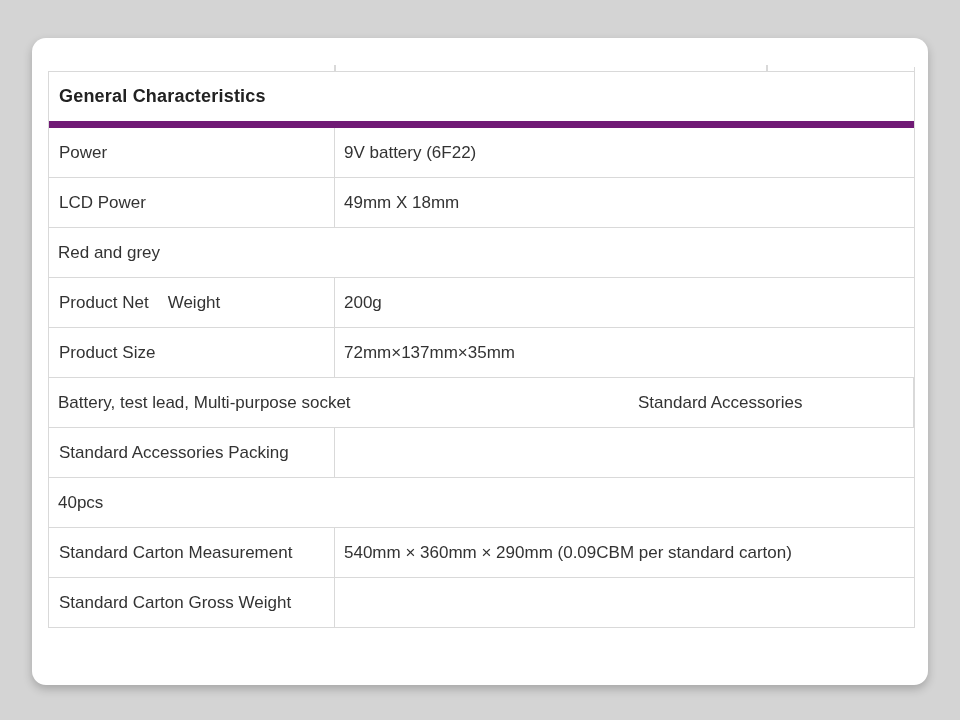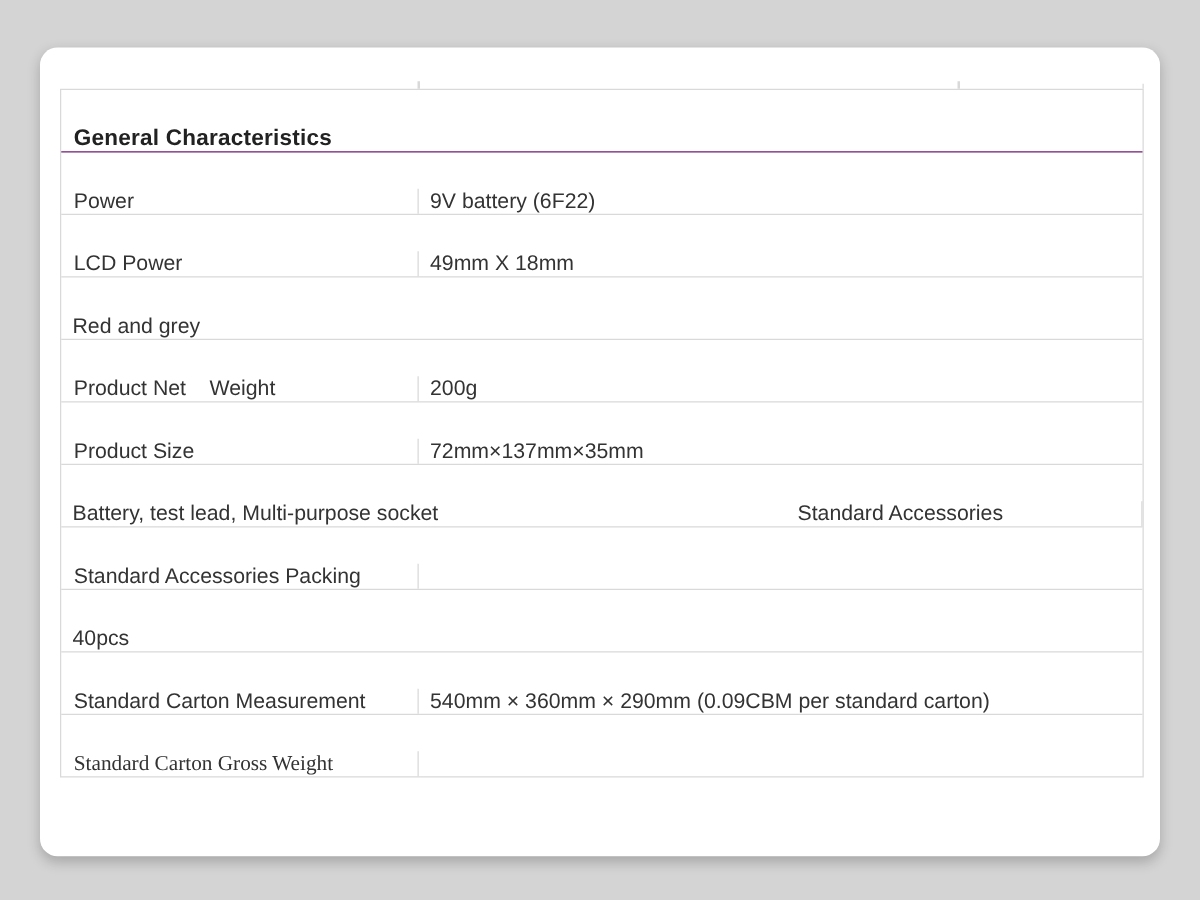--- a/index.html
+++ b/index.html
@@ -39,39 +39,37 @@
     height: 6px;
     top: -7px;
     background: #d9d9d9;
   }
   .tick-a { left: 285px; }
   .tick-b { left: 717px; }
   .tick-right { left: auto; right: -1px; width: 1px; height: 4px; top: -5px; }
   .table-header {
     height: 49px;
     display: flex;
-    align-items: flex-end;
+    align-items: center;
     padding-left: 10px;
-    border-bottom: 1px solid #701a75;
+    border-bottom: 7px solid #701a75;
   }
   .table-header span {
     font-size: 18px;
     font-weight: bold;
     color: #222222;
     letter-spacing: 0.2px;
   }
   .spec-row {
     display: flex;
     height: 49px;
     border-bottom: 1px solid #d9d9d9;
-    align-items: flex-end;
   }
   .spec-row:last-child {
     border-bottom: none;
-    font-family: Liberation Serif, serif;
   }
   .cell {
     display: flex;
     align-items: center;
     font-size: 17px;
     color: #333333;
     white-space: pre-wrap;
     box-sizing: border-box;
     overflow: hidden;
   }

